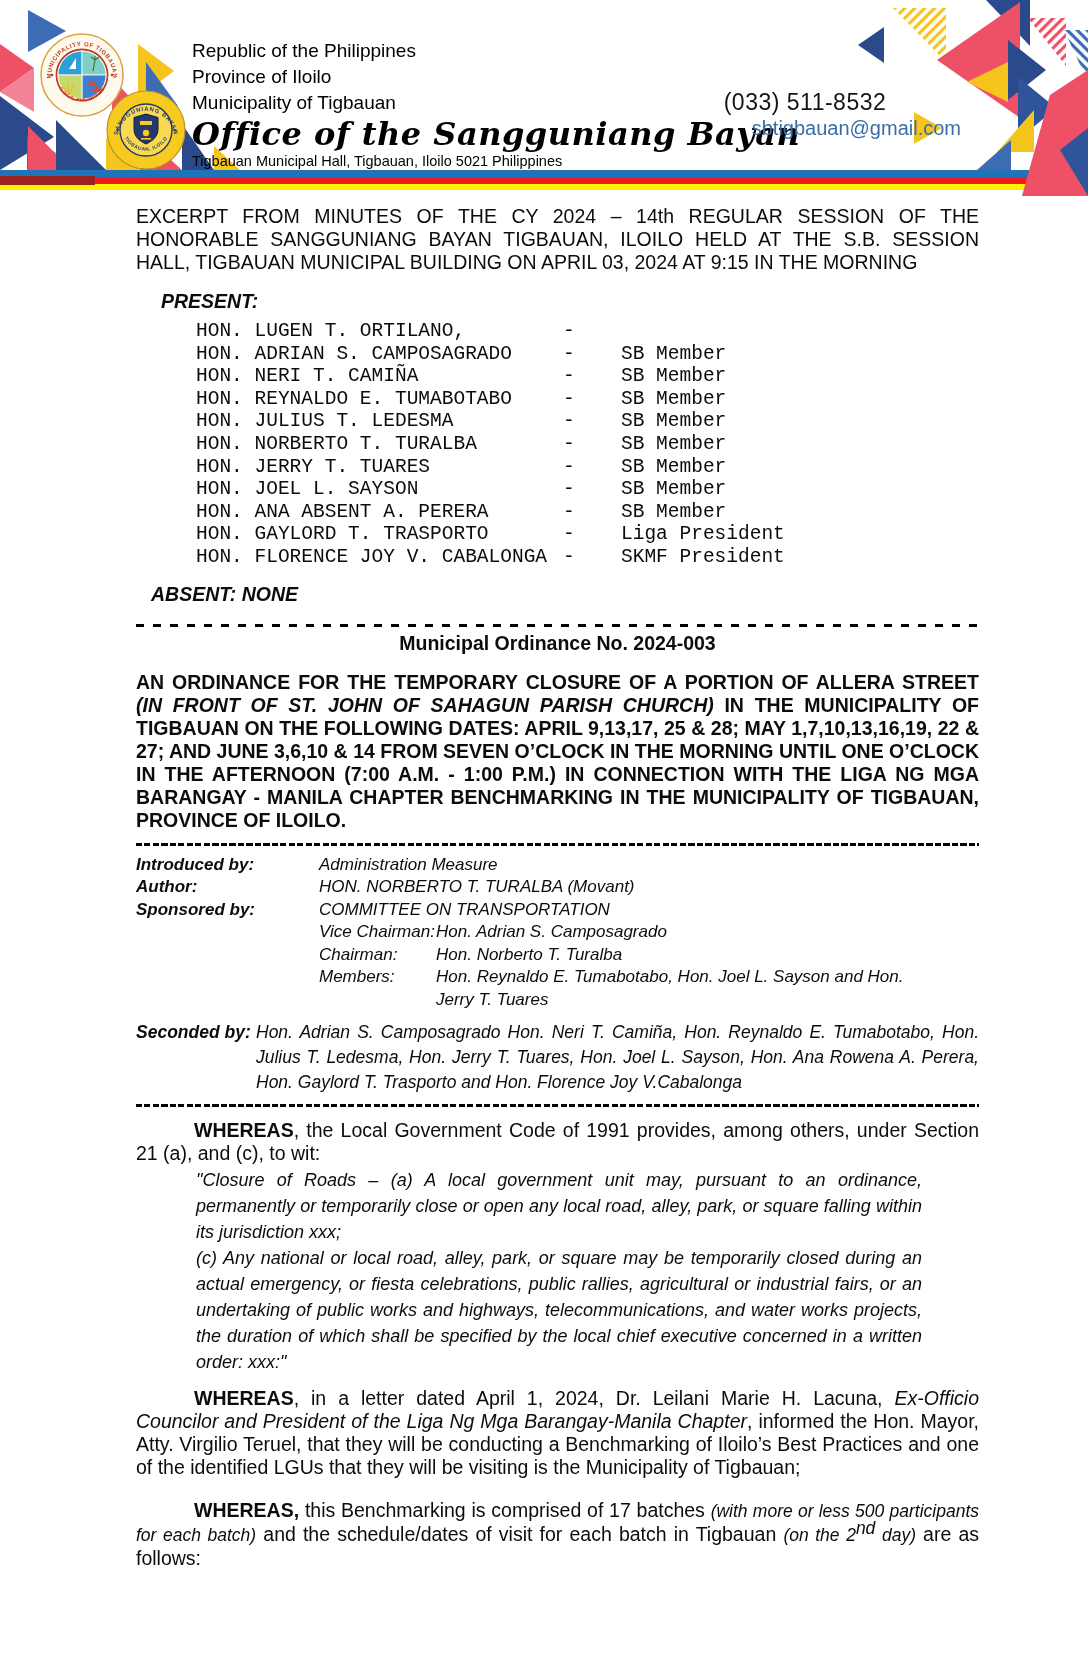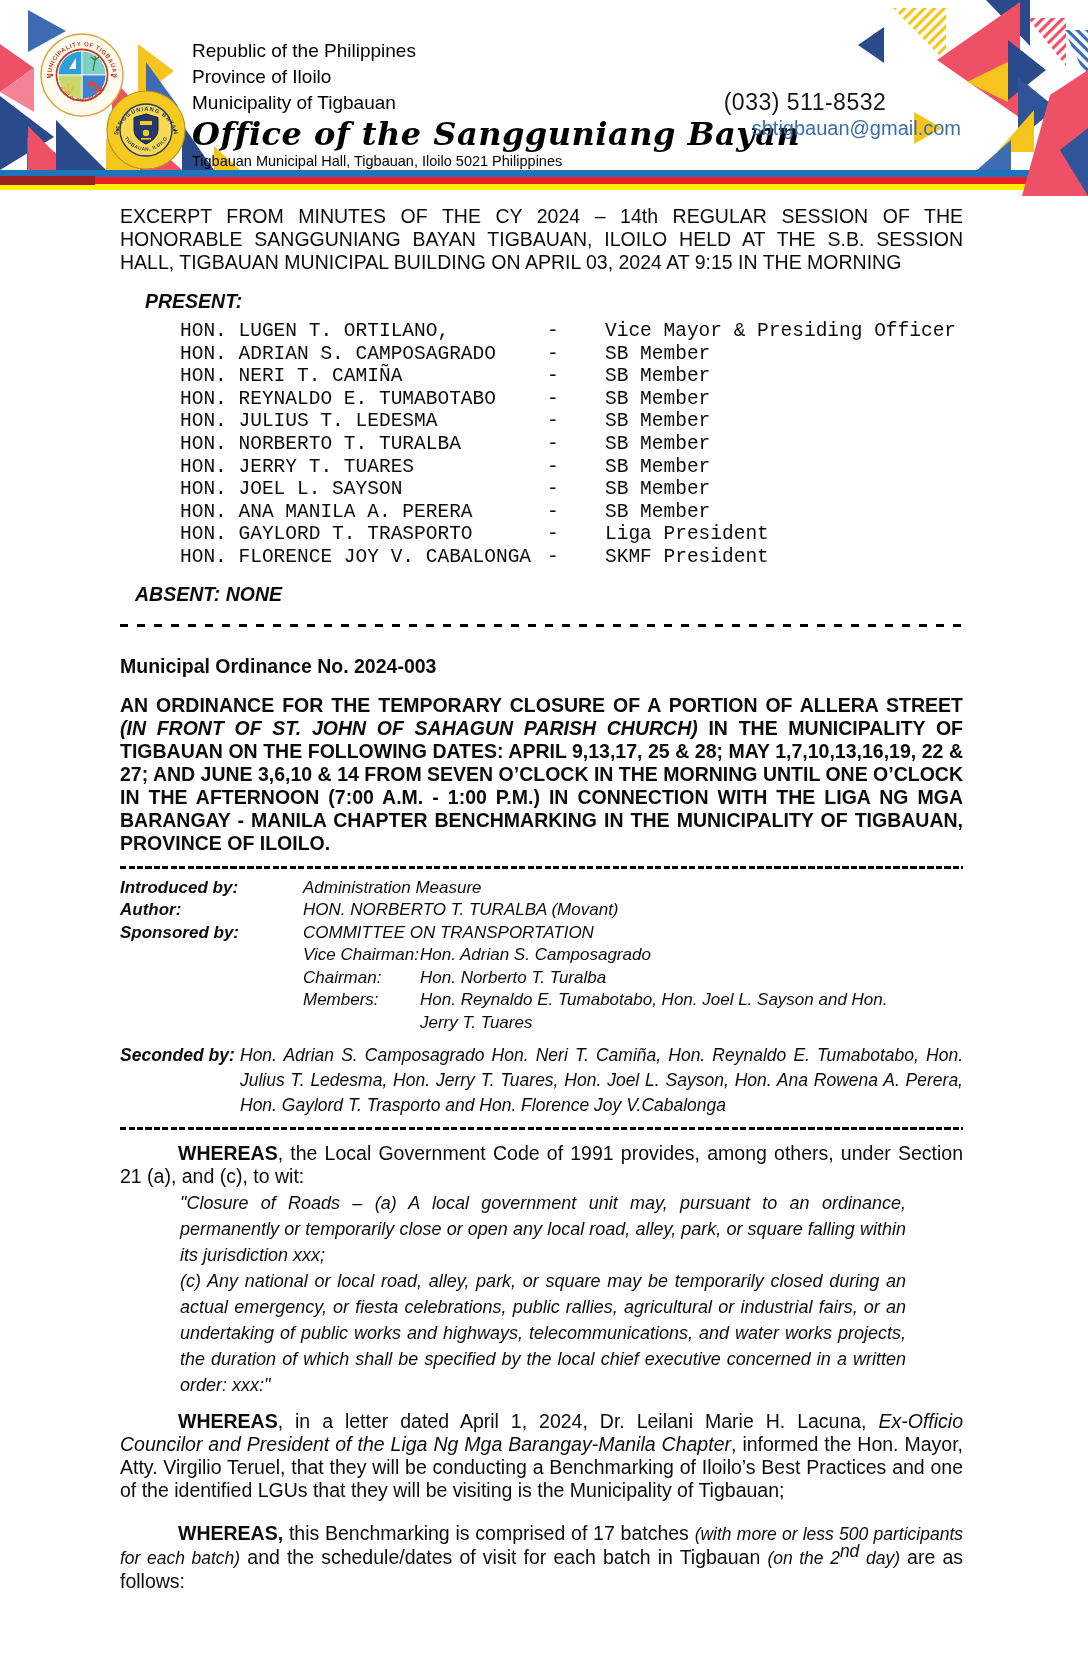--- a/index.html
+++ b/index.html
@@ -17,33 +17,33 @@
   .lh-text { position:absolute; left:192px; top:38px; font-size:19px; line-height:26px; color:#000; }
   .lh-office {
     font-family:"DejaVu Serif", serif; font-style:italic; font-weight:bold;
     font-size:32px; line-height:37px; letter-spacing:.5px; white-space:nowrap;
   }
   .lh-addr { font-size:14.5px; line-height:17px; }
   .contact { position:absolute; right:127px; top:89px; text-align:left; line-height:26px; }
   .contact-phone { font-size:23px; color:#141414; letter-spacing:.5px; }
   .contact-email { font-size:20px; color:var(--email_blue,#3a6ca8);padding-left:28px; }
   
-  .doc { position:absolute; left:120px; top:0; width:843px; }
+  .doc { position:absolute; left:136px; top:0; width:843px; }
   .excerpt { margin-top:205px; font-size:19.5px; line-height:23px; text-align:justify; }
   .present-label, .absent-line { font-weight:bold; font-style:italic; font-size:19.5px; }
   .present-label { margin-top:16px; margin-left:25px; }
   .present-list { margin-top:7px; margin-left:60px; font-size:19.5px; line-height:22.6px; }
   .present-row { display:grid; grid-template-columns:340px 85px 1fr;font-family:Liberation Mono, monospace; }
   .present-row > span { white-space:nowrap; }
   .present-dash { padding-left:27px; }
   .absent-line { margin-top:14px; margin-left:15px; }
   .sep { height:3px; }
   .sep-spaced { margin-top:18px; background:repeating-linear-gradient(90deg,#000 0 8px,transparent 8px 17px); }
   .sep-dense  { background:repeating-linear-gradient(90deg,#000 0 6px,transparent 6px 8.5px); }
-  .ord-num { margin-top:28px; text-align:left; font-weight:bold; font-size:19.5px; }
+  .ord-num { margin-top:5px; text-align:center; font-weight:bold; font-size:19.5px; }
   .ord-title { margin-top:16px; font-weight:bold; font-size:19.5px; line-height:23px; text-align:justify; }
   .ord-title .i { font-style:italic; }
   .sep-after-title { margin-top:11px; }
   .meta { margin-top:8px; font-style:italic; font-size:17px; line-height:22.5px; }
   .meta-row { display:grid; grid-template-columns:183px 117px 1fr; }
   .meta-label { font-weight:bold; }
   .meta-main { grid-column:2/4; }
   .members-value { max-width:485px; }
   .seconded { margin-top:9px; display:grid; grid-template-columns:120px 1fr; font-style:italic; font-size:17.5px; line-height:25px; }
   .seconded-label { font-weight:bold; }
@@ -187,21 +187,20 @@
 
     <p class="excerpt">EXCERPT FROM MINUTES OF THE CY 2024 – 14th REGULAR SESSION OF THE HONORABLE SANGGUNIANG BAYAN TIGBAUAN, ILOILO HELD AT THE S.B. SESSION HALL, TIGBAUAN MUNICIPAL BUILDING ON APRIL 03, 2024 AT 9:15 IN THE MORNING</p>
 
     <div class="present-label">PRESENT:</div>
 
     <div class="present-list">
 
         <div class="present-row">
           <span>HON. LUGEN T. ORTILANO,</span>
           <span class="present-dash">-</span>
-          <span>Vice Mayor &amp; Presiding Officer</span>
         </div>
 
         <div class="present-row">
           <span>HON. ADRIAN S. CAMPOSAGRADO</span>
           <span class="present-dash">-</span>
           <span>SB Member</span>
         </div>
 
         <div class="present-row">
           <span>HON. NERI T. CAMIÑA</span>
@@ -233,21 +232,21 @@
           <span>SB Member</span>
         </div>
 
         <div class="present-row">
           <span>HON. JOEL L. SAYSON</span>
           <span class="present-dash">-</span>
           <span>SB Member</span>
         </div>
 
         <div class="present-row">
-          <span>HON. ANA MANILA A. PERERA</span>
+          <span>HON. ANA ABSENT A. PERERA</span>
           <span class="present-dash">-</span>
           <span>SB Member</span>
         </div>
 
         <div class="present-row">
           <span>HON. GAYLORD T. TRASPORTO</span>
           <span class="present-dash">-</span>
           <span>Liga President</span>
         </div>
 

